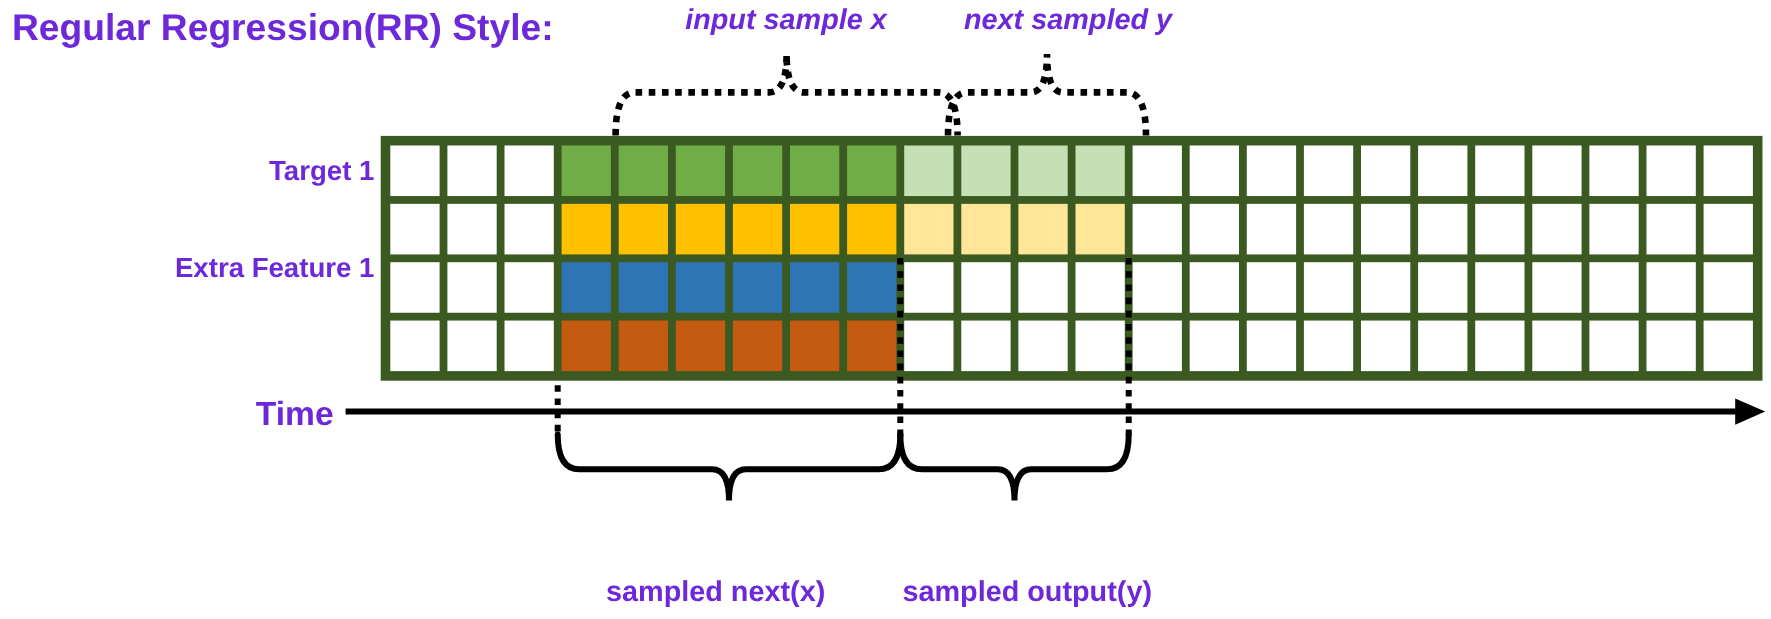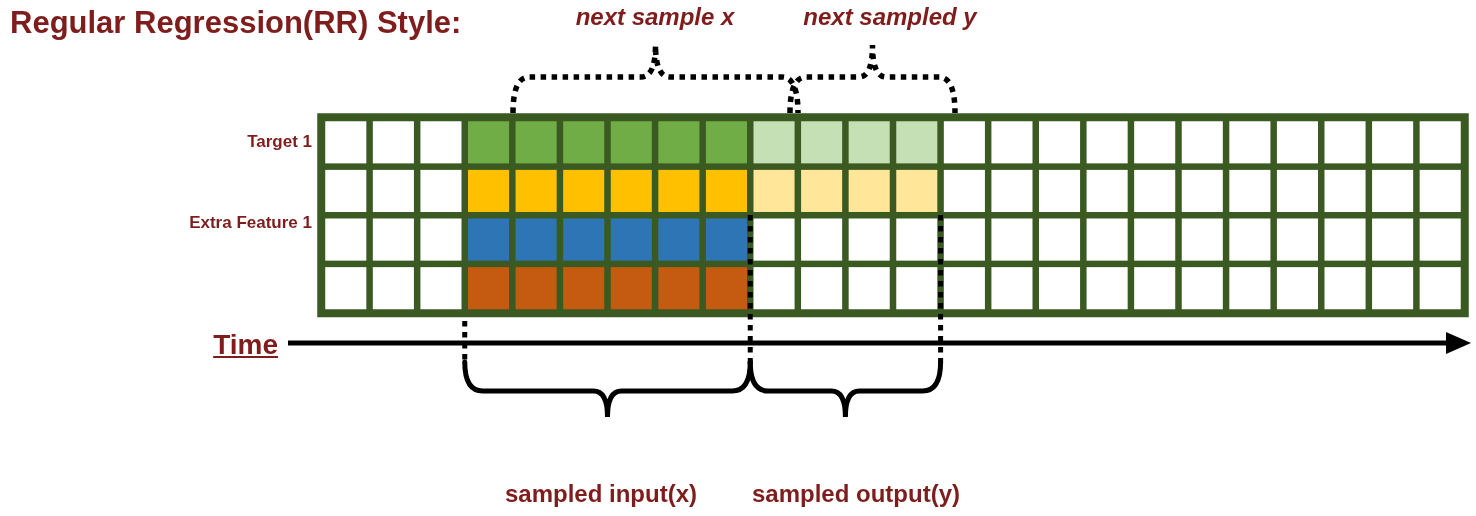--- a/index.html
+++ b/index.html
@@ -1,38 +1,38 @@
 <!DOCTYPE html>
 <html><head>
 <meta charset="utf-8">
 <style>
   html,body{margin:0;padding:0;background:#ffffff;}
   .stage{position:relative;width:1476px;height:516px;background:#ffffff;overflow:hidden;
-         font-family:"Liberation Sans","DejaVu Sans",sans-serif;color:#7f1d1d;}
+         font-family:"Liberation Sans","DejaVu Sans",sans-serif;color:#6d28d9;}
   .abs{position:absolute;}
   .title{left:10px;top:5px;font-size:31px;font-weight:700;letter-spacing:0px;}
   .brace-label{font-size:24px;font-style:italic;font-weight:600;text-align:center;top:3px;}
   .brace-label.x{left:505px;width:300px;}
   .brace-label.y{left:790px;width:200px;}
-  .row-label{font-size:17px;font-weight:700;text-align:right;left:20px;width:292px;line-height:34px;}
-  .time-label{font-size:28px;font-weight:700;text-align:right;left:20px;width:258px;top:329px;text-decoration:underline;}
+  .row-label{font-size:23px;font-weight:700;text-align:right;left:20px;width:292px;line-height:34px;}
+  .time-label{font-size:28px;font-weight:700;text-align:right;left:20px;width:258px;top:329px;}
   .note{font-size:24px;font-weight:600;line-height:29px;top:421px;white-space:pre;}
   .note.in{left:505px;}
   .note.out{left:752px;}
   .note div{height:29px;}
   svg{position:absolute;left:0;top:0;}
 </style>
 </head>
 <body>
 
 <div class="stage">
 
   <div class="abs title">Regular Regression(RR) Style:</div>
 
-  <div class="abs brace-label x">next sample x</div>
+  <div class="abs brace-label x">input sample x</div>
   <div class="abs brace-label y">next sampled y</div>
 
   <div class="abs row-label" style="top:125px">Target 1</div>
   <div class="abs row-label" style="top:206px">Extra Feature 1</div>
 
   <div class="abs time-label">Time</div>
 
   <svg width="1476" height="516" viewBox="0 0 1476 516">
 
     <rect id="grid-frame" x="317.25" y="113.25" width="1151.5" height="204" fill="#3A5A22"></rect>
@@ -145,21 +145,21 @@
     <line x1="464.75" y1="321" x2="464.75" y2="363" stroke="#000" stroke-width="5" stroke-dasharray="5.5 5.5"></line>
     <line x1="750.25" y1="215" x2="750.25" y2="380" stroke="#000" stroke-width="5" stroke-dasharray="5.5 5.5"></line>
     <line x1="940.6" y1="215" x2="940.6" y2="363" stroke="#000" stroke-width="5" stroke-dasharray="5.5 5.5"></line>
 
     <path d="M 464.75,362 Q 464.75,391 482.75,391 L 593.5,391 Q 607.5,391 607.5,417 Q 607.5,391 621.5,391 L 732.25,391 Q 750.25,391 750.25,362" fill="none" stroke="#000" stroke-width="5" stroke-linecap="round"></path>
 
     <path d="M 750.25,362 Q 750.25,391 768.25,391 L 831.4,391 Q 845.4,391 845.4,417 Q 845.4,391 859.4,391 L 922.6,391 Q 940.6,391 940.6,362" fill="none" stroke="#000" stroke-width="5" stroke-linecap="round"></path>
   </svg>
 
   <div class="abs note in">
-    <div>sampled input(x)</div>
+    <div>sampled next(x)</div>
     
     
   </div>
   <div class="abs note out">
     <div>sampled output(y)</div>
     
     
   </div>
 
 </div>

